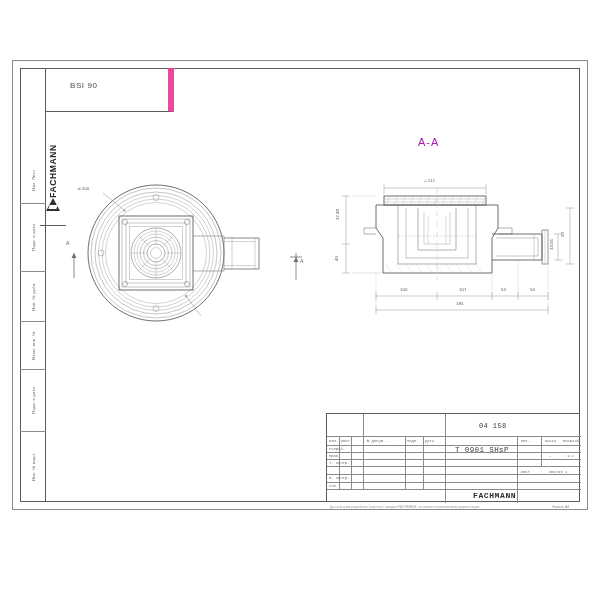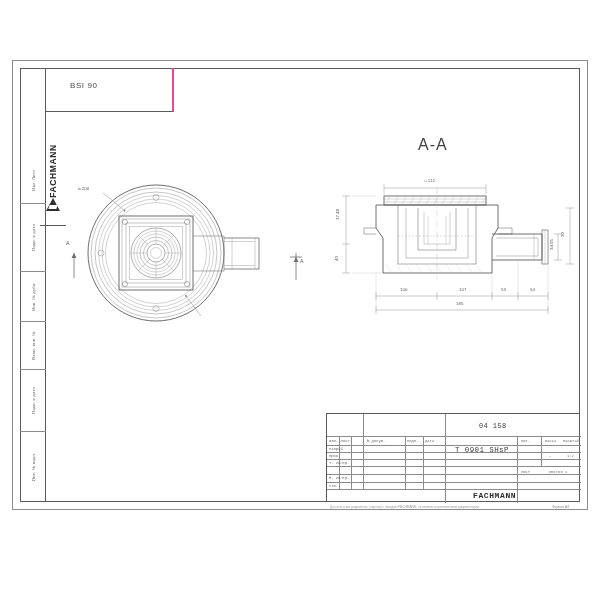--- a/index.html
+++ b/index.html
@@ -94,21 +94,21 @@
     width: 8px; height: 4px;
     background: #ffffff;
     transform: skewX(-18deg);
   }
   
   .code-strip {
     position: absolute;
     left: 46px; top: 68px;
     width: 128px; height: 44px;
     border-bottom: 1px solid #5a5a5a;
-    border-right: 2px solid #ec4899;
+    border-right: 6px solid #ec4899;
     box-sizing: border-box;
   }
   .code-text {
     position: absolute;
     left: 24px; top: 13px;
     font-size: 8px;
     letter-spacing: .6px;
     color: #4a4a4a;
   }
   
@@ -119,23 +119,23 @@
   }
   svg { display: block; }
   .lbl {
     position: absolute;
     font-size: 4.4px;
     color: #5b5b5b;
     white-space: nowrap;
   }
   .lbl.mid { font-size: 5.2px; }
   .lbl.big {
-    font-size: 16px;
+    font-size: 11px;
     letter-spacing: 1px;
-    color: #404040;
+    color: #a21caf;
   }
   
   .stamp {
     position: absolute;
     left: 326px; top: 413px;
     width: 254px; height: 89px;
     border: 1px solid #5a5a5a;
     box-sizing: border-box;
     font-size: 4px;
     color: #5a5a5a;

